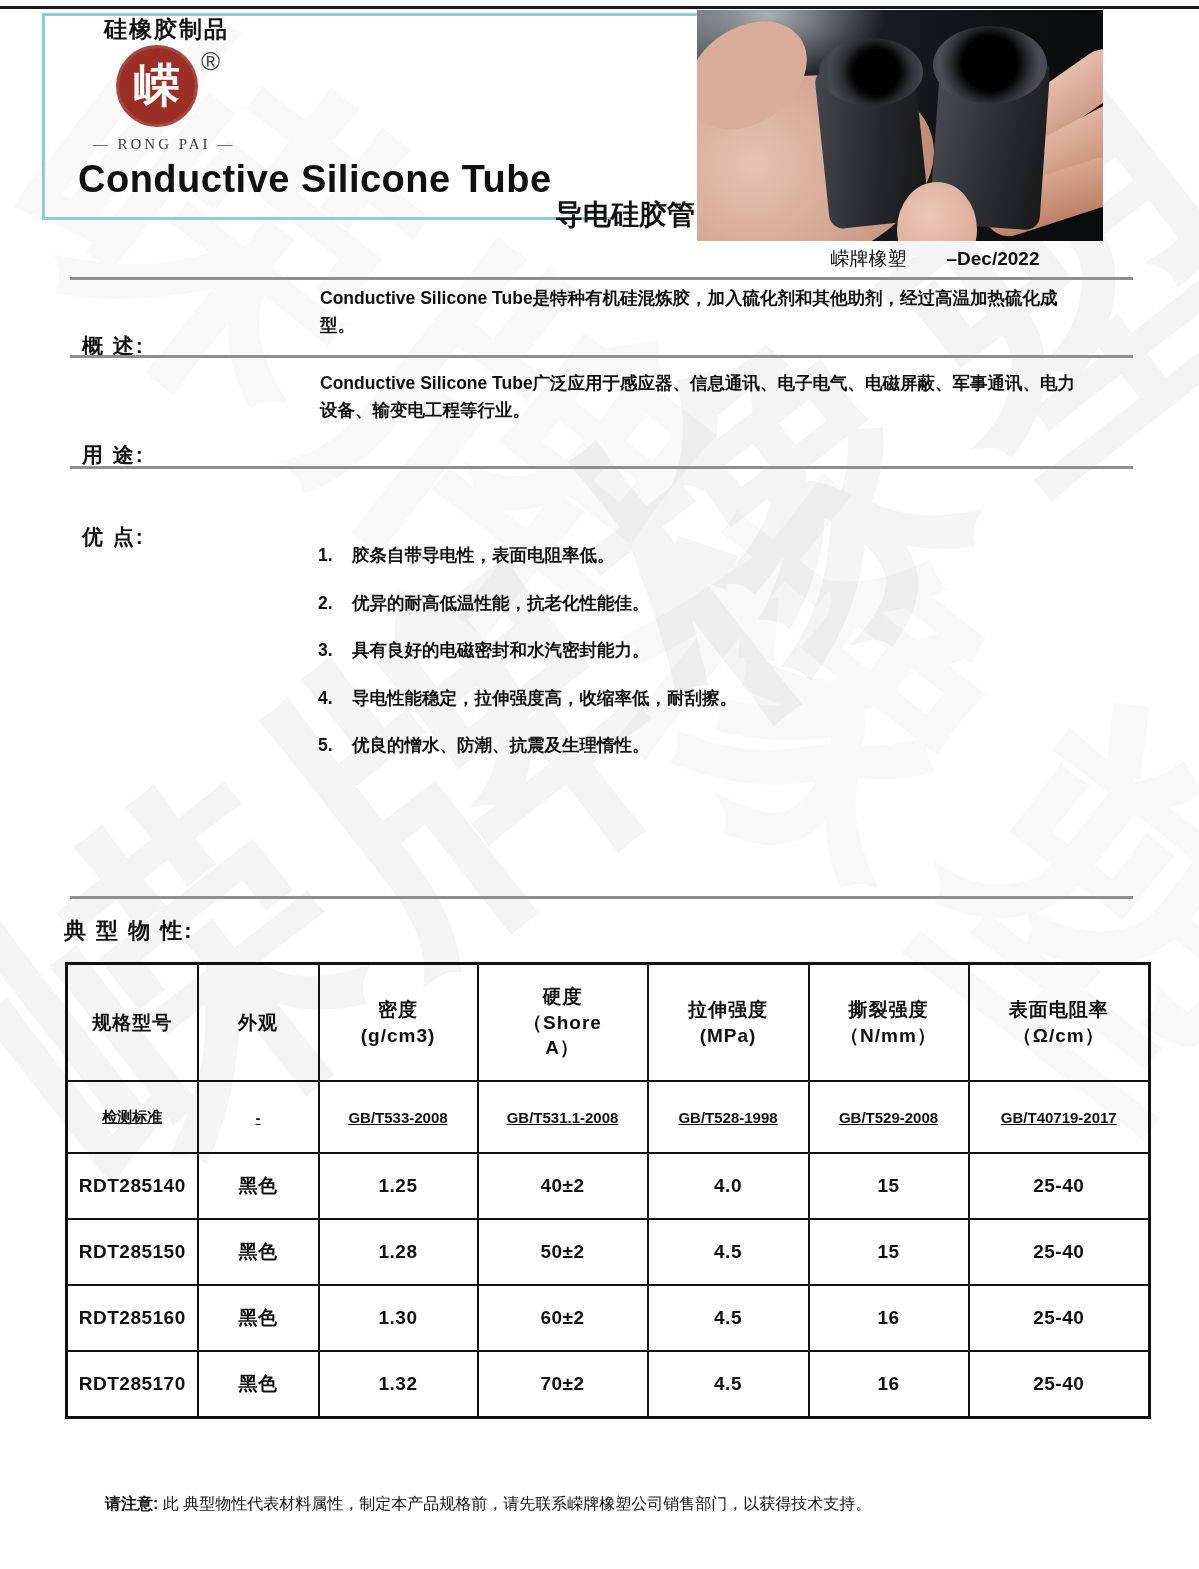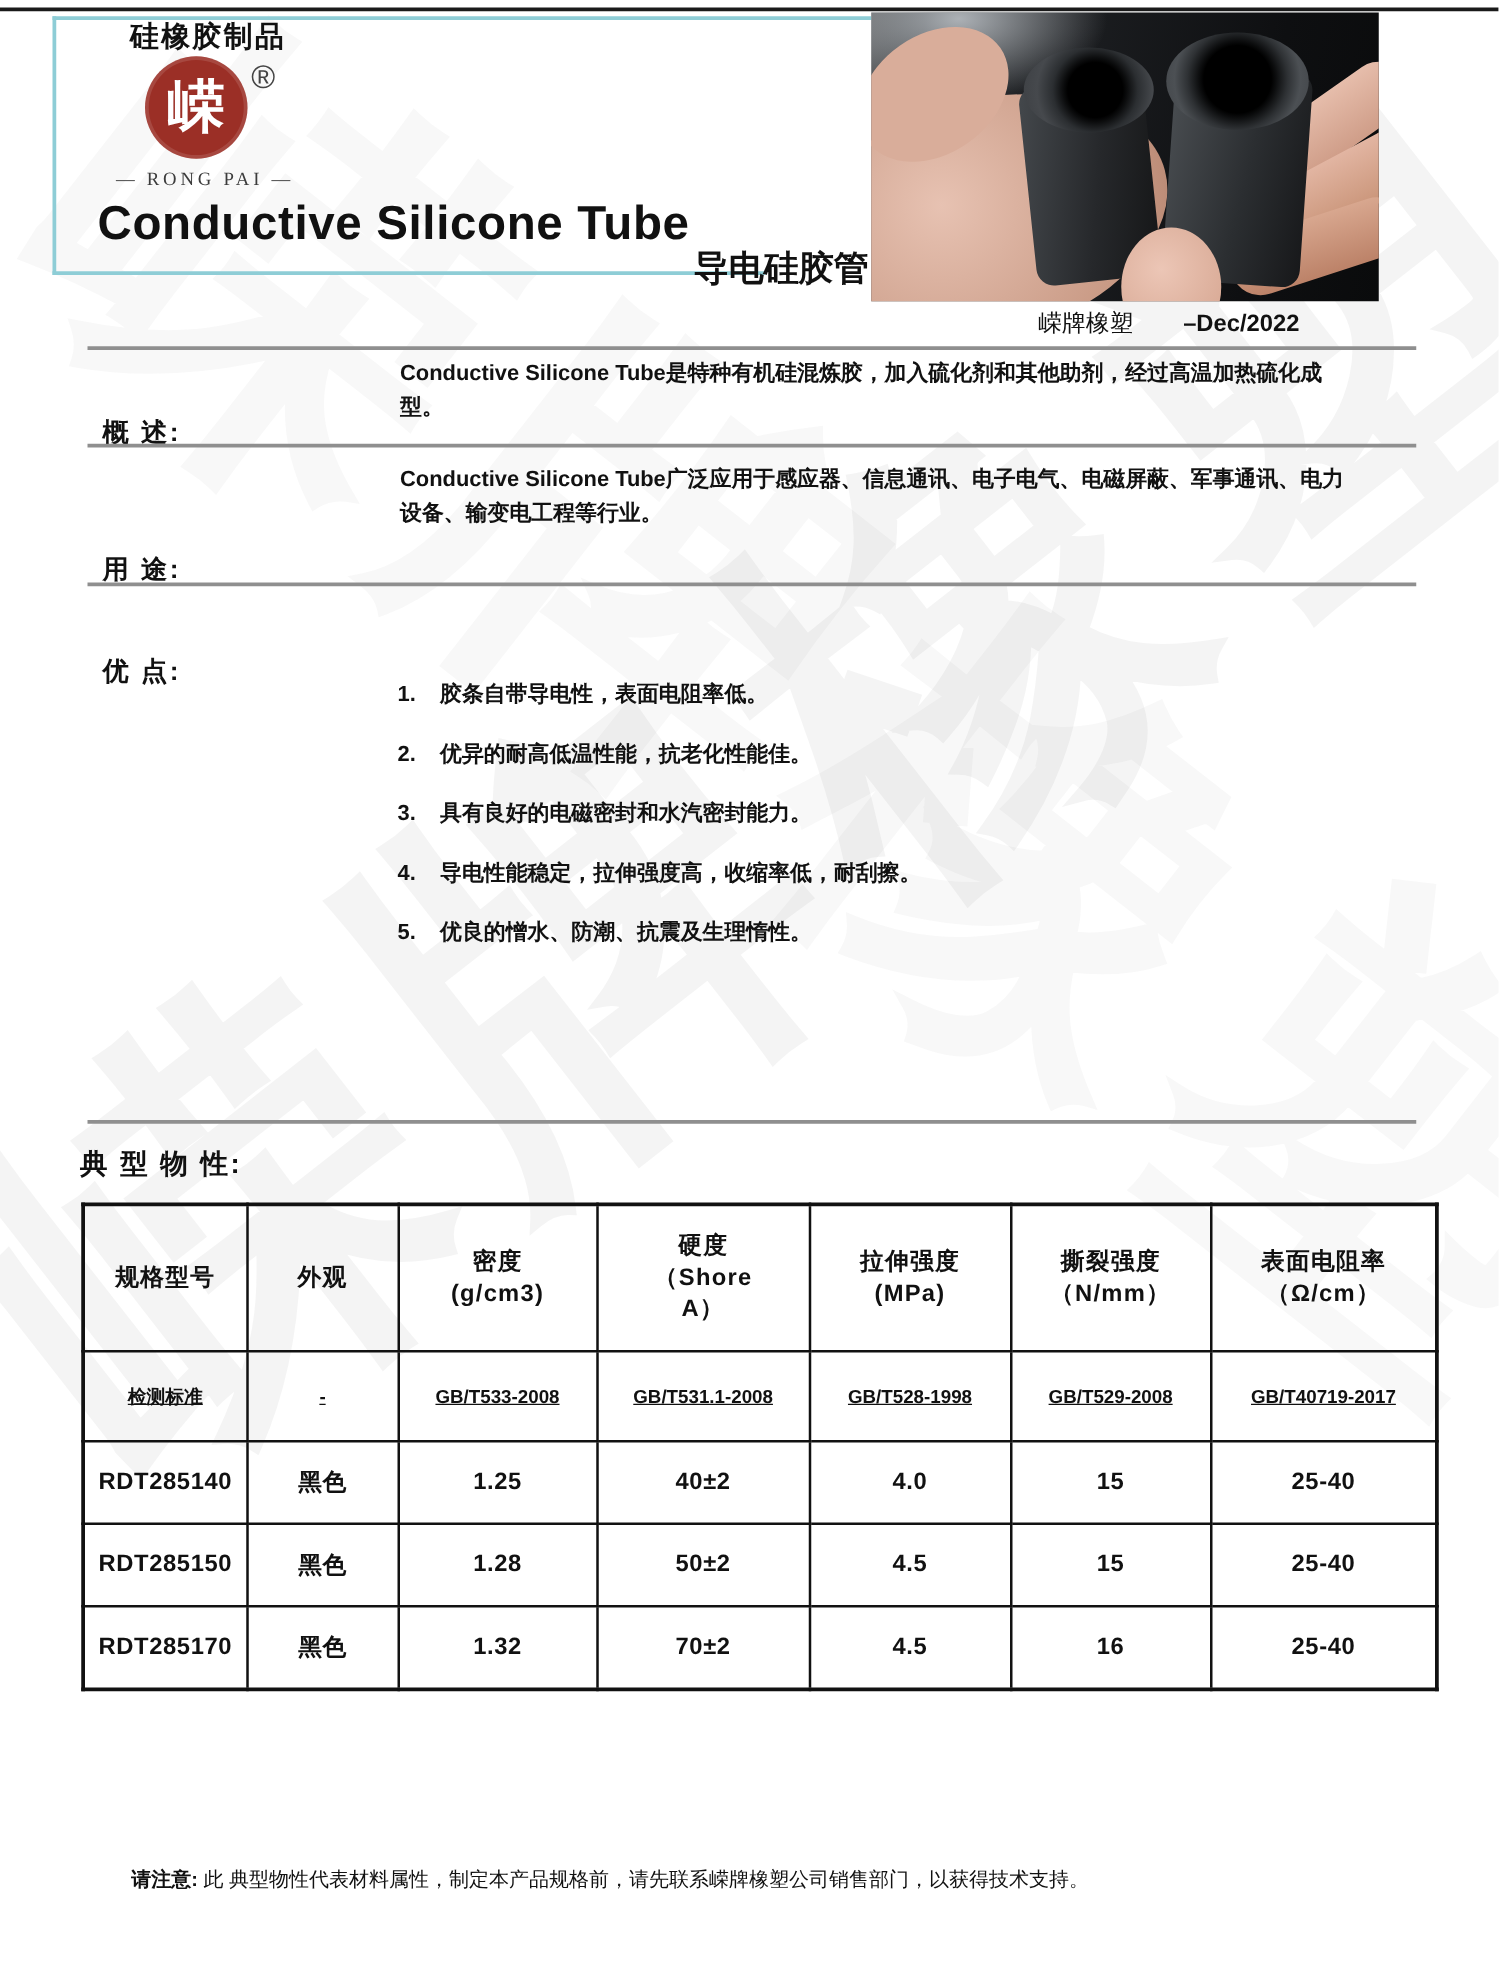--- a/index.html
+++ b/index.html
@@ -259,20 +259,29 @@
           <tr class="data-row">
             <td>RDT285150</td>
             <td>黑色</td>
             <td>1.28</td>
             <td>50±2</td>
             <td>4.5</td>
             <td>15</td>
             <td>25-40</td>
           </tr>
           <tr class="data-row">
+            <td>RDT285160</td>
+            <td>黑色</td>
+            <td>1.30</td>
+            <td>60±2</td>
+            <td>4.5</td>
+            <td>16</td>
+            <td>25-40</td>
+          </tr>
+          <tr class="data-row">
             <td>RDT285170</td>
             <td>黑色</td>
             <td>1.32</td>
             <td>70±2</td>
             <td>4.5</td>
             <td>16</td>
             <td>25-40</td>
           </tr>
         </tbody>
     </table>

